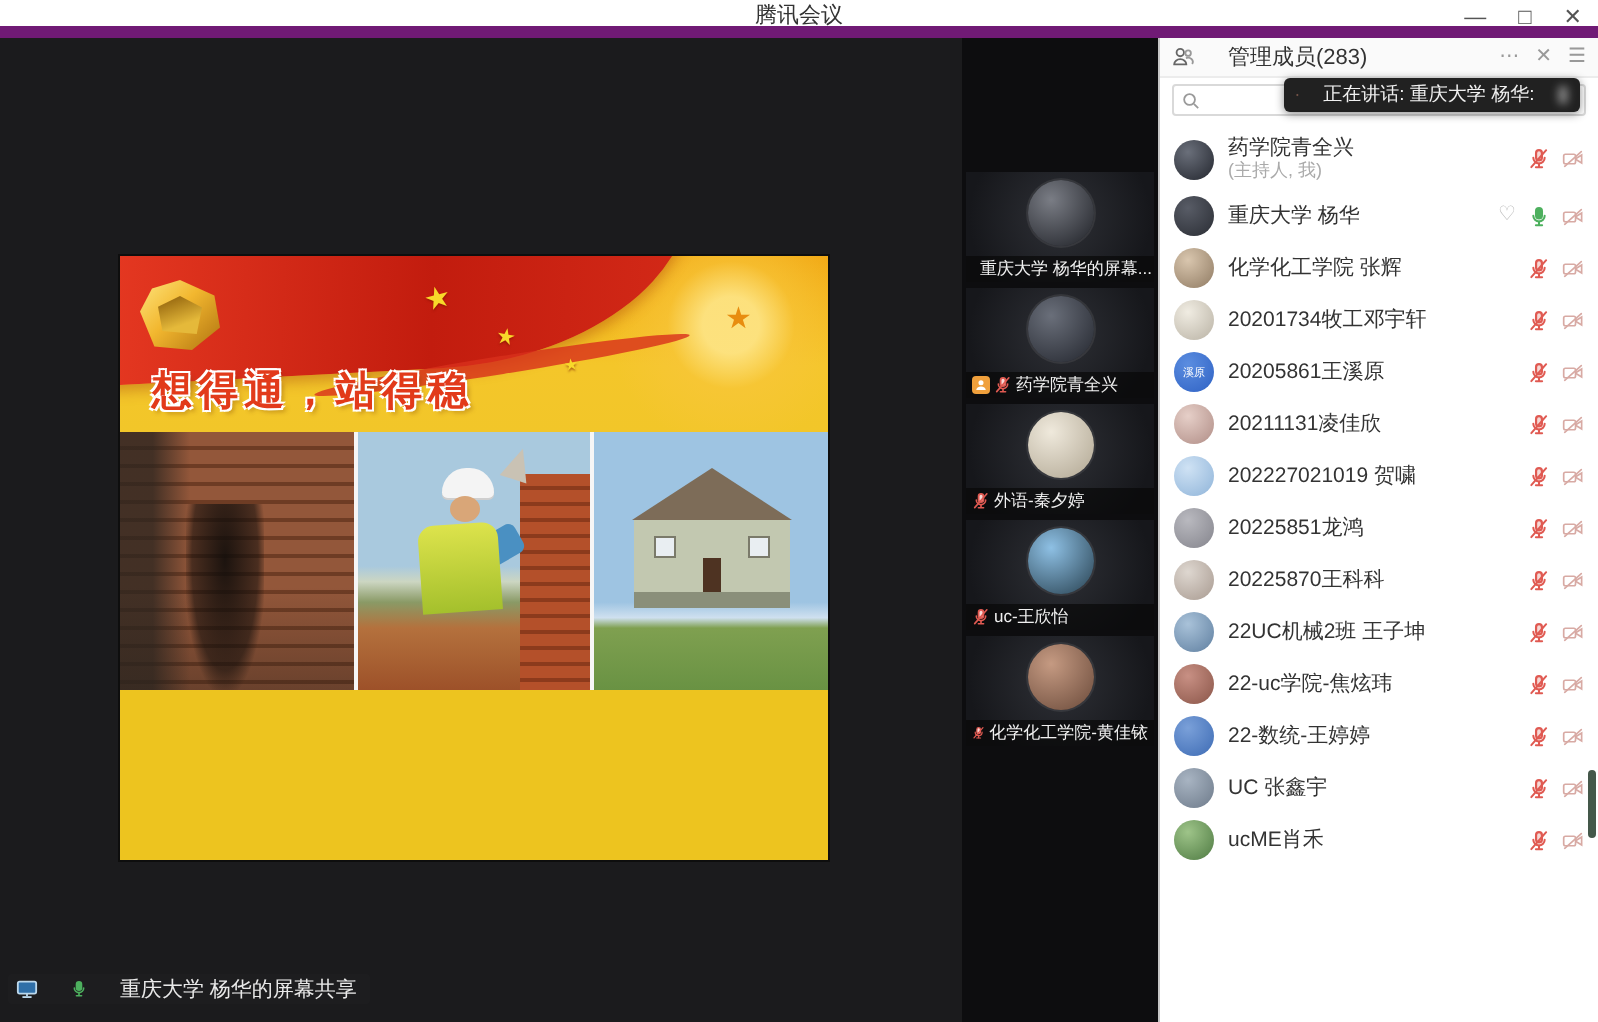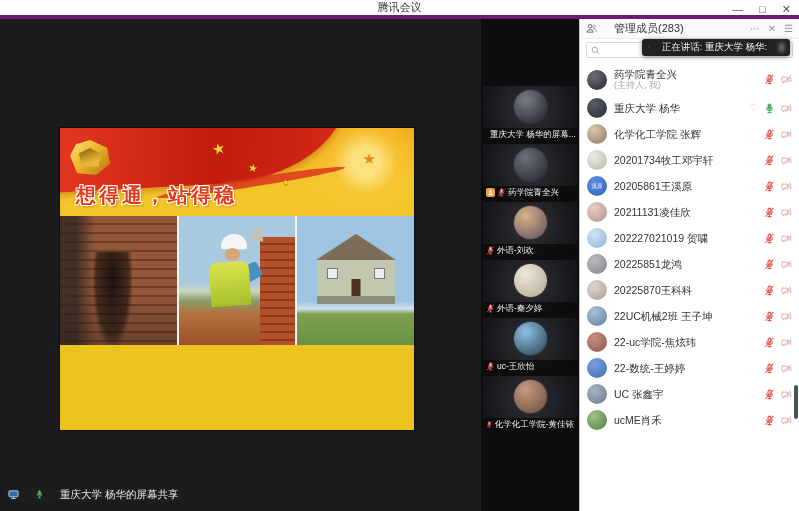--- a/index.html
+++ b/index.html
@@ -1,22 +1,22 @@
 <!DOCTYPE html>
 <html><head>
 <meta charset="utf-8">
 <style>
   * { margin:0; padding:0; box-sizing:border-box; }
   html,body { width:799px; height:511px; overflow:hidden;
     font-family:"Liberation Sans", sans-serif; background:#fff; }
 
   
   .titlebar { height:19px; background:#ffffff; position:relative;
-    display:flex; align-items:flex-end; justify-content:center;
-    border-bottom:4px solid #701a75; }
+    display:flex; align-items:flex-start; justify-content:center;
+    border-bottom:6px solid #701a75; }
   .titlebar .app-title { font-size:11px; color:#333; }
   .win-controls { position:absolute; right:8px; top:0; height:19px;
     display:flex; align-items:center; gap:16px; color:#555; font-size:11px; }
   .win-controls span { cursor:pointer; line-height:1; }
 
   
   .content { display:flex; height:492px; }
 
   
   .stage { flex:1; position:relative; background:#1b1b1d; overflow:hidden; }
@@ -267,34 +267,20 @@
         <path class="mic-body" d="M6 1.2c-.9 0-1.6.7-1.6 1.6v2.4c0 .9.7 1.6 1.6 1.6s1.6-.7 1.6-1.6V2.8c0-.9-.7-1.6-1.6-1.6z"></path>
         <path d="M2.9 5.3a3.1 3.1 0 0 0 6.2 0"></path>
         <line x1="6" y1="8.5" x2="6" y2="10.2"></line>
         <line x1="4.3" y1="10.5" x2="7.7" y2="10.5"></line>
         <line class="slash" x1="1.8" y1="10.4" x2="9.9" y2="1.2"></line>
       </svg>
       <span class="thumb-name">药学院青全兴</span>
     </div>
   </div>
       <div class="thumb">
-    <div class="thumb-avatar" style="background: radial-gradient(circle at 35% 30%, rgb(217, 180, 138), rgb(92, 74, 90));"></div>
-    <div class="thumb-label">
-
-      <svg class="icon-mic small mic-off" viewBox="0 0 12 12">
-        <path class="mic-body" d="M6 1.2c-.9 0-1.6.7-1.6 1.6v2.4c0 .9.7 1.6 1.6 1.6s1.6-.7 1.6-1.6V2.8c0-.9-.7-1.6-1.6-1.6z"></path>
-        <path d="M2.9 5.3a3.1 3.1 0 0 0 6.2 0"></path>
-        <line x1="6" y1="8.5" x2="6" y2="10.2"></line>
-        <line x1="4.3" y1="10.5" x2="7.7" y2="10.5"></line>
-        <line class="slash" x1="1.8" y1="10.4" x2="9.9" y2="1.2"></line>
-      </svg>
-      <span class="thumb-name">外语-刘欢</span>
-    </div>
-  </div>
-      <div class="thumb">
     <div class="thumb-avatar" style="background: radial-gradient(circle at 35% 30%, rgb(239, 233, 220), rgb(176, 166, 146));"></div>
     <div class="thumb-label">
 
       <svg class="icon-mic small mic-off" viewBox="0 0 12 12">
         <path class="mic-body" d="M6 1.2c-.9 0-1.6.7-1.6 1.6v2.4c0 .9.7 1.6 1.6 1.6s1.6-.7 1.6-1.6V2.8c0-.9-.7-1.6-1.6-1.6z"></path>
         <path d="M2.9 5.3a3.1 3.1 0 0 0 6.2 0"></path>
         <line x1="6" y1="8.5" x2="6" y2="10.2"></line>
         <line x1="4.3" y1="10.5" x2="7.7" y2="10.5"></line>
         <line class="slash" x1="1.8" y1="10.4" x2="9.9" y2="1.2"></line>
       </svg>

